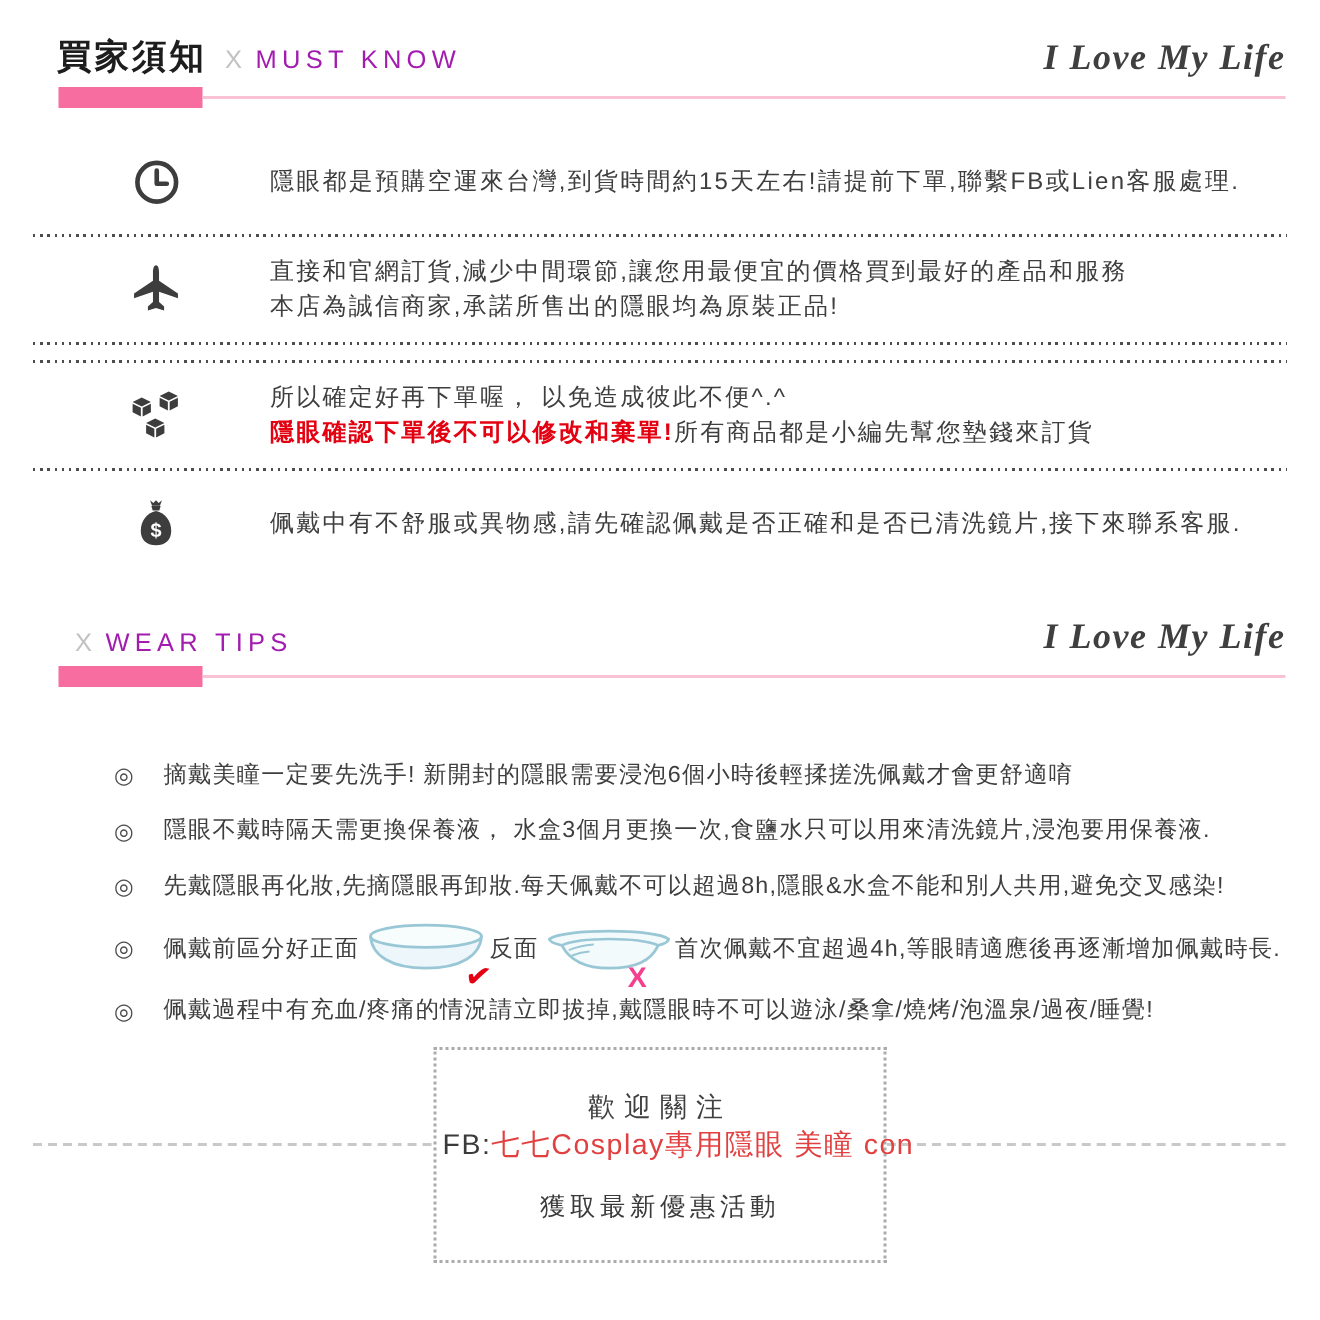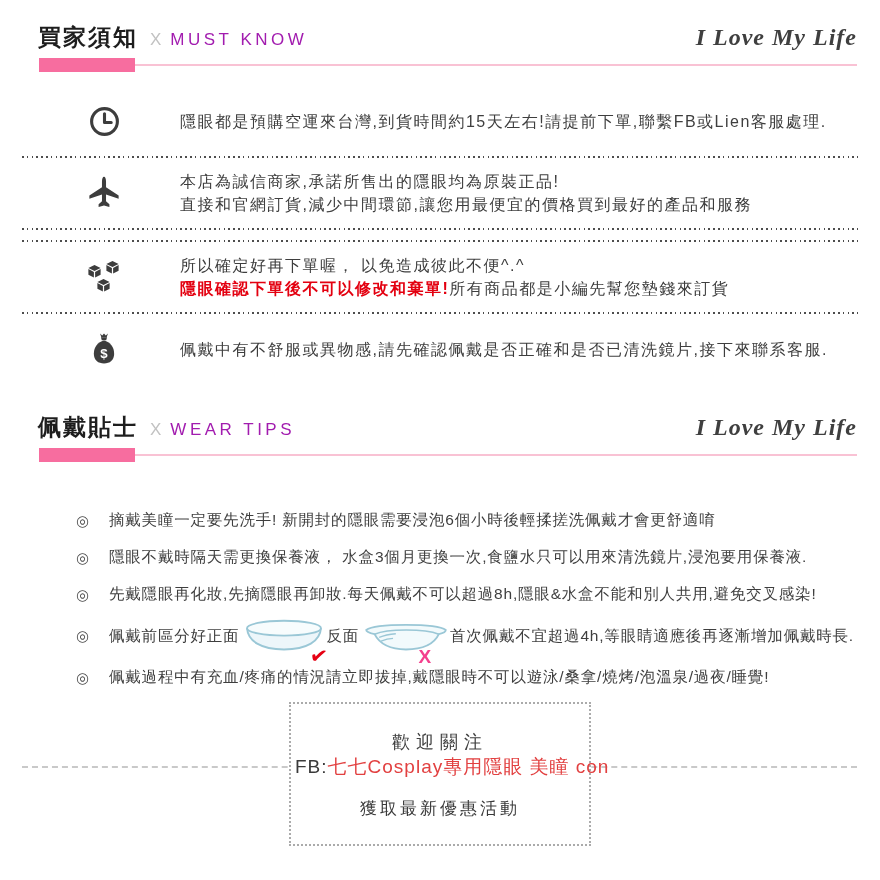--- a/index.html
+++ b/index.html
@@ -9,21 +9,21 @@
     width: 880px; height: 880px;
     background: #ffffff;
     overflow: hidden;
     font-family: "Liberation Sans", "DejaVu Sans", sans-serif;
     color: #3e3e3e;
   }
   
   .sec-header { margin: 0 23px 0 38px; }
   .sec-header.first { padding-top: 22px; }
   .sec-header.second { margin-top: 40px; }
-  .sh-top { display: flex; justify-content: space-between; align-items: center; }
+  .sh-top { display: flex; justify-content: space-between; align-items: flex-end; }
   .sh-left { display: flex; align-items: baseline; }
   .sh-zh { font-size: 23px; font-weight: bold; color: #1d1d1d; letter-spacing: 2px; white-space: nowrap; }
   .sh-x { font-size: 17px; color: #c2c2c2; margin: 0 9px 0 12px; }
   .sh-en { font-size: 17px; color: #a21caf; letter-spacing: 3.5px; white-space: nowrap; }
   .sh-brand {
     font-family: "Liberation Serif", "DejaVu Serif", serif;
     font-style: italic; font-weight: bold;
     font-size: 24px; color: #3f3f3f; letter-spacing: 1px; white-space: nowrap;
   }
   .sh-bar-row { position: relative; height: 14px; margin-top: 5px; }
@@ -112,22 +112,22 @@
     </div>
     <div class="dotline"></div>
 
     <div class="mk-item">
       <span class="mk-icon">
         <svg width="36" height="42" viewBox="0 0 32 32">
           <path d="M16 1.6 C17.2 1.6 17.8 3.4 17.8 6 V10.8 L29 18.3 V21.2 L17.8 17.3 V23.4 L20.8 26 V28.4 L16 27 L11.2 28.4 V26 L14.2 23.4 V17.3 L3 21.2 V18.3 L14.2 10.8 V6 C14.2 3.4 14.8 1.6 16 1.6 Z" fill="#3d3d3d"></path>
         </svg>
       </span>
       <div class="mk-text">
+        <div class="ln">直接和官網訂貨,減少中間環節,讓您用最便宜的價格買到最好的產品和服務</div>
         <div class="ln">本店為誠信商家,承諾所售出的隱眼均為原裝正品!</div>
-        <div class="ln">直接和官網訂貨,減少中間環節,讓您用最便宜的價格買到最好的產品和服務</div>
       </div>
     </div>
     <div class="dotline"></div>
 
     <div class="dotline"></div>
 
     <div class="mk-item">
       <span class="mk-icon">
         <svg width="36" height="36" viewBox="0 0 36 36">
           <defs>
@@ -160,21 +160,20 @@
       </span>
       <div class="mk-text">
         <div class="ln">佩戴中有不舒服或異物感,請先確認佩戴是否正確和是否已清洗鏡片,接下來聯系客服.</div>
       </div>
     </div>
   </div>
 
   <div class="sec-header second">
     <div class="sh-top">
       <div class="sh-left">
-        <span class="sh-zh">佩戴貼士</span>
         <span class="sh-x">X</span>
         <span class="sh-en">WEAR TIPS</span>
       </div>
       <div class="sh-brand">I Love My Life</div>
     </div>
     <div class="sh-bar-row">
       <div class="sh-bar"></div>
       <div class="sh-line"></div>
     </div>
   </div>

